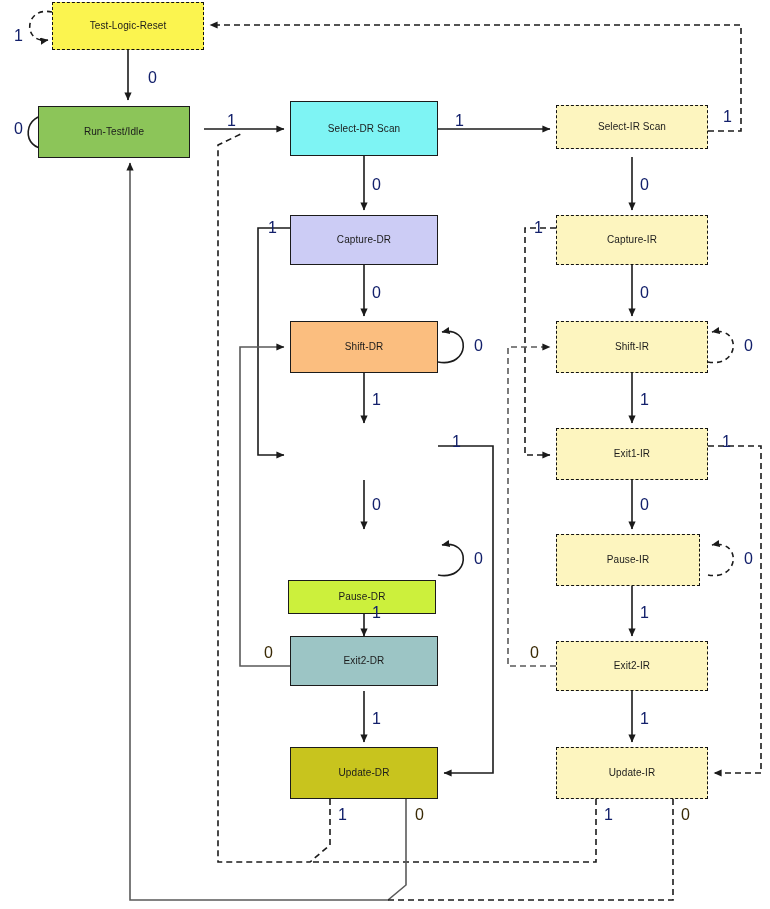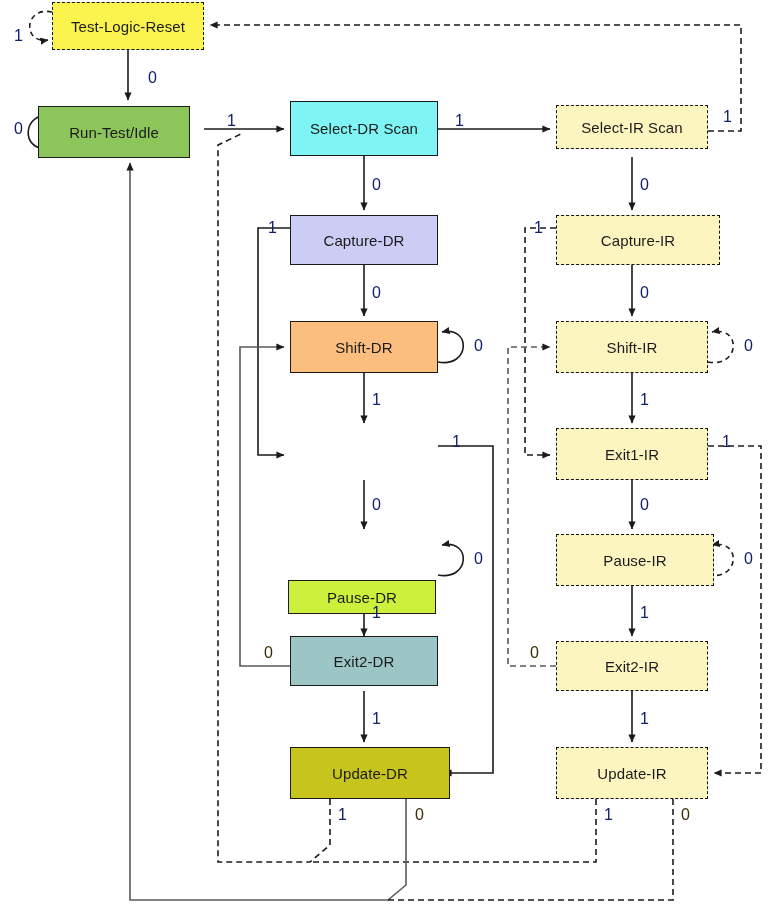--- a/index.html
+++ b/index.html
@@ -1,20 +1,20 @@
 <!DOCTYPE html>
 <html><head>
 <meta charset="utf-8">
 <style>
   html,body{margin:0;padding:0;background:#ffffff;}
   body{font-family:"Liberation Sans",sans-serif;}
   #stage{position:relative;width:770px;height:909px;overflow:hidden;background:#fff;}
   #edges{position:absolute;left:0;top:0;width:770px;height:909px;}
   .node{position:absolute;box-sizing:border-box;display:flex;align-items:center;
-        justify-content:center;color:#1b1b1b;font-size:15px;letter-spacing:.1px;
+        justify-content:center;color:#1b1b1b;font-size:10px;letter-spacing:.1px;
         text-align:center;line-height:1;}
   .node.solid{border:1.4px solid #1b1b1b;}
   .node.dashed{border:1.6px dashed #111;}
   .lbl{position:absolute;color:#13206b;font-size:16px;font-weight:400;
        line-height:1;white-space:nowrap;}
   .lbl.o{color:#3a2a05;}
 </style>
 </head>
 <body>
 
@@ -108,54 +108,54 @@
   </div>
 
   <div class="node dashed" style="left:556px;top:105px;width:152px;height:44px;background:#fdf5bf;">
     <span>Select-IR Scan</span>
   </div>
 
   <div class="node solid" style="left:290px;top:215px;width:148px;height:50px;background:#ccccf5;">
     <span>Capture-DR</span>
   </div>
 
-  <div class="node dashed" style="left:556px;top:215px;width:164px;height:50px;background:#fdf5bf;">
+  <div class="node dashed" style="left:556px;top:215px;width:152px;height:50px;background:#fdf5bf;">
     <span>Capture-IR</span>
   </div>
 
   <div class="node solid" style="left:290px;top:321px;width:148px;height:52px;background:#fbbe7f;">
     <span>Shift-DR</span>
   </div>
 
   <div class="node dashed" style="left:556px;top:321px;width:152px;height:52px;background:#fdf5bf;">
     <span>Shift-IR</span>
   </div>
 
 
   <div class="node dashed" style="left:556px;top:428px;width:152px;height:52px;background:#fdf5bf;">
     <span>Exit1-IR</span>
   </div>
 
   <div class="node solid" style="left:288px;top:534px;width:148px;height:34px;background:#ccf03c;margin-top:46px;">
     <span>Pause-DR</span>
   </div>
 
-  <div class="node dashed" style="left:556px;top:534px;width:158px;height:52px;background:#fdf5bf;">
+  <div class="node dashed" style="left:556px;top:534px;width:144px;height:52px;background:#fdf5bf;">
     <span>Pause-IR</span>
   </div>
 
   <div class="node solid" style="left:290px;top:636px;width:148px;height:50px;background:#9cc5c5;">
     <span>Exit2-DR</span>
   </div>
 
   <div class="node dashed" style="left:556px;top:641px;width:152px;height:50px;background:#fdf5bf;">
     <span>Exit2-IR</span>
   </div>
 
-  <div class="node solid" style="left:290px;top:747px;width:160px;height:52px;background:#c8c41e;">
+  <div class="node solid" style="left:290px;top:747px;width:148px;height:52px;background:#c8c41e;">
     <span>Update-DR</span>
   </div>
 
   <div class="node dashed" style="left:556px;top:747px;width:152px;height:52px;background:#fdf5bf;">
     <span>Update-IR</span>
   </div>
 
   <span class="lbl" style="left:14px;top:28px;">1</span>
   <span class="lbl" style="left:148px;top:70px;">0</span>
   <span class="lbl" style="left:14px;top:121px;">0</span>

